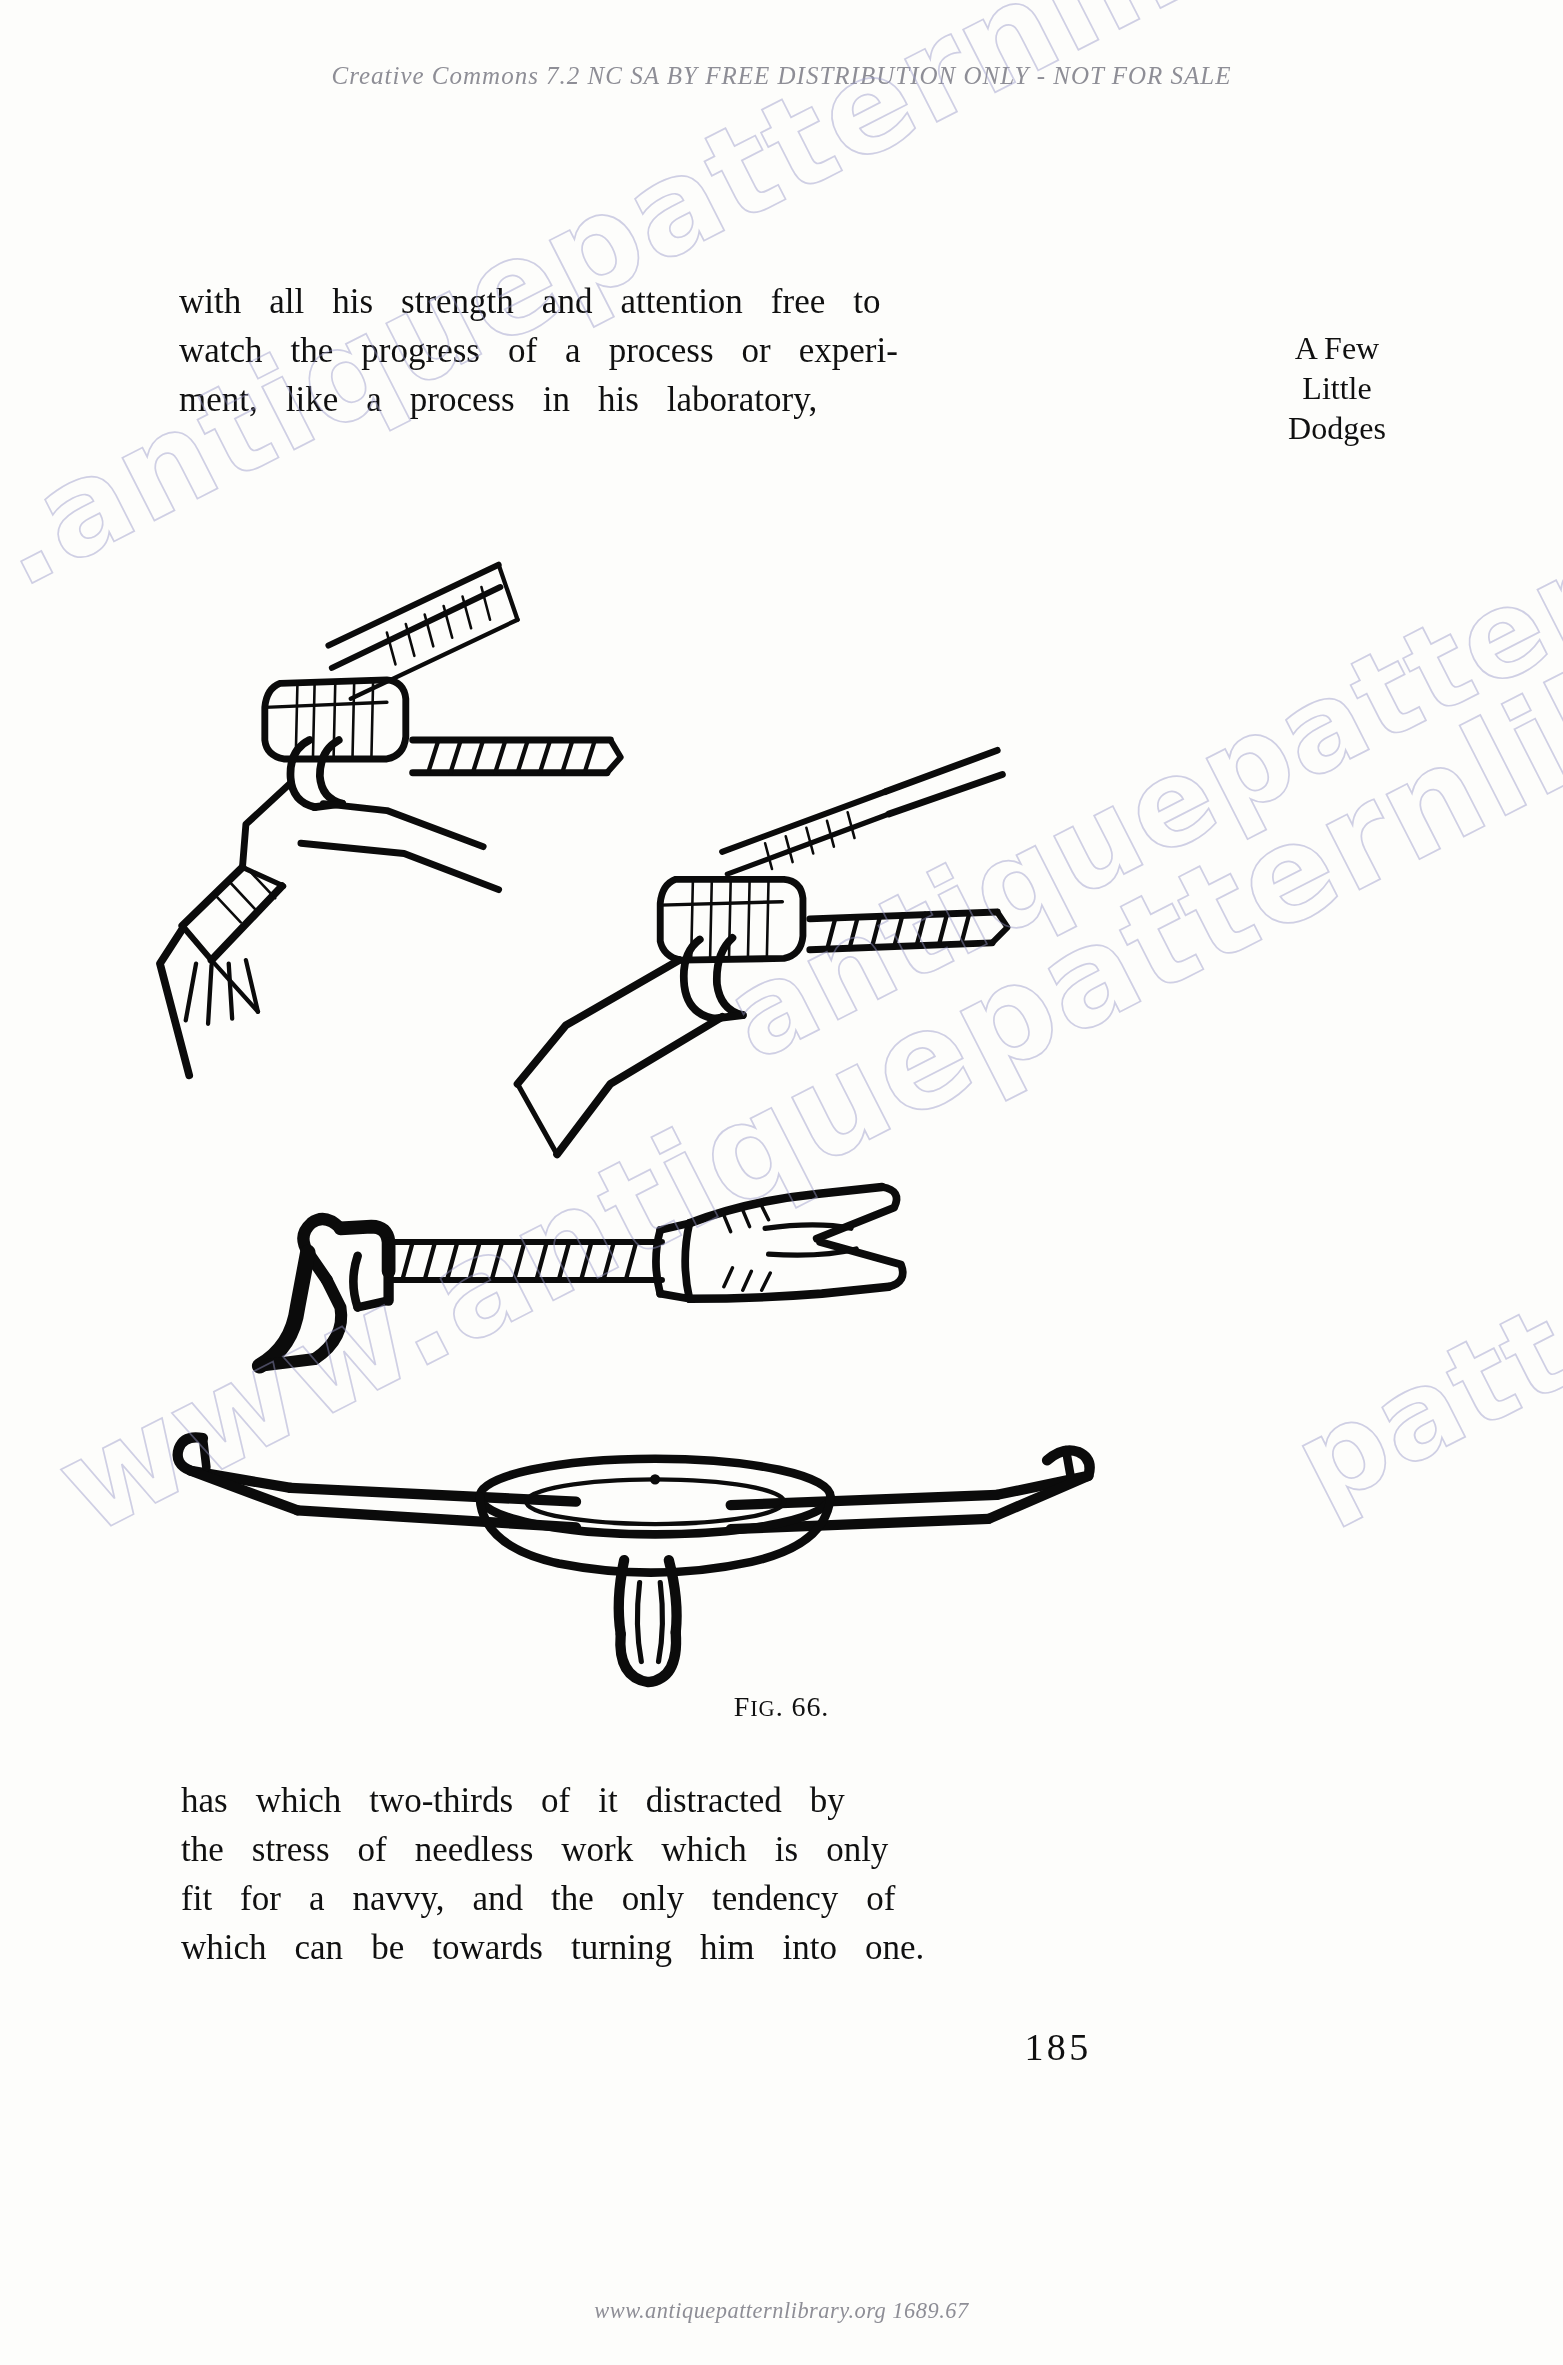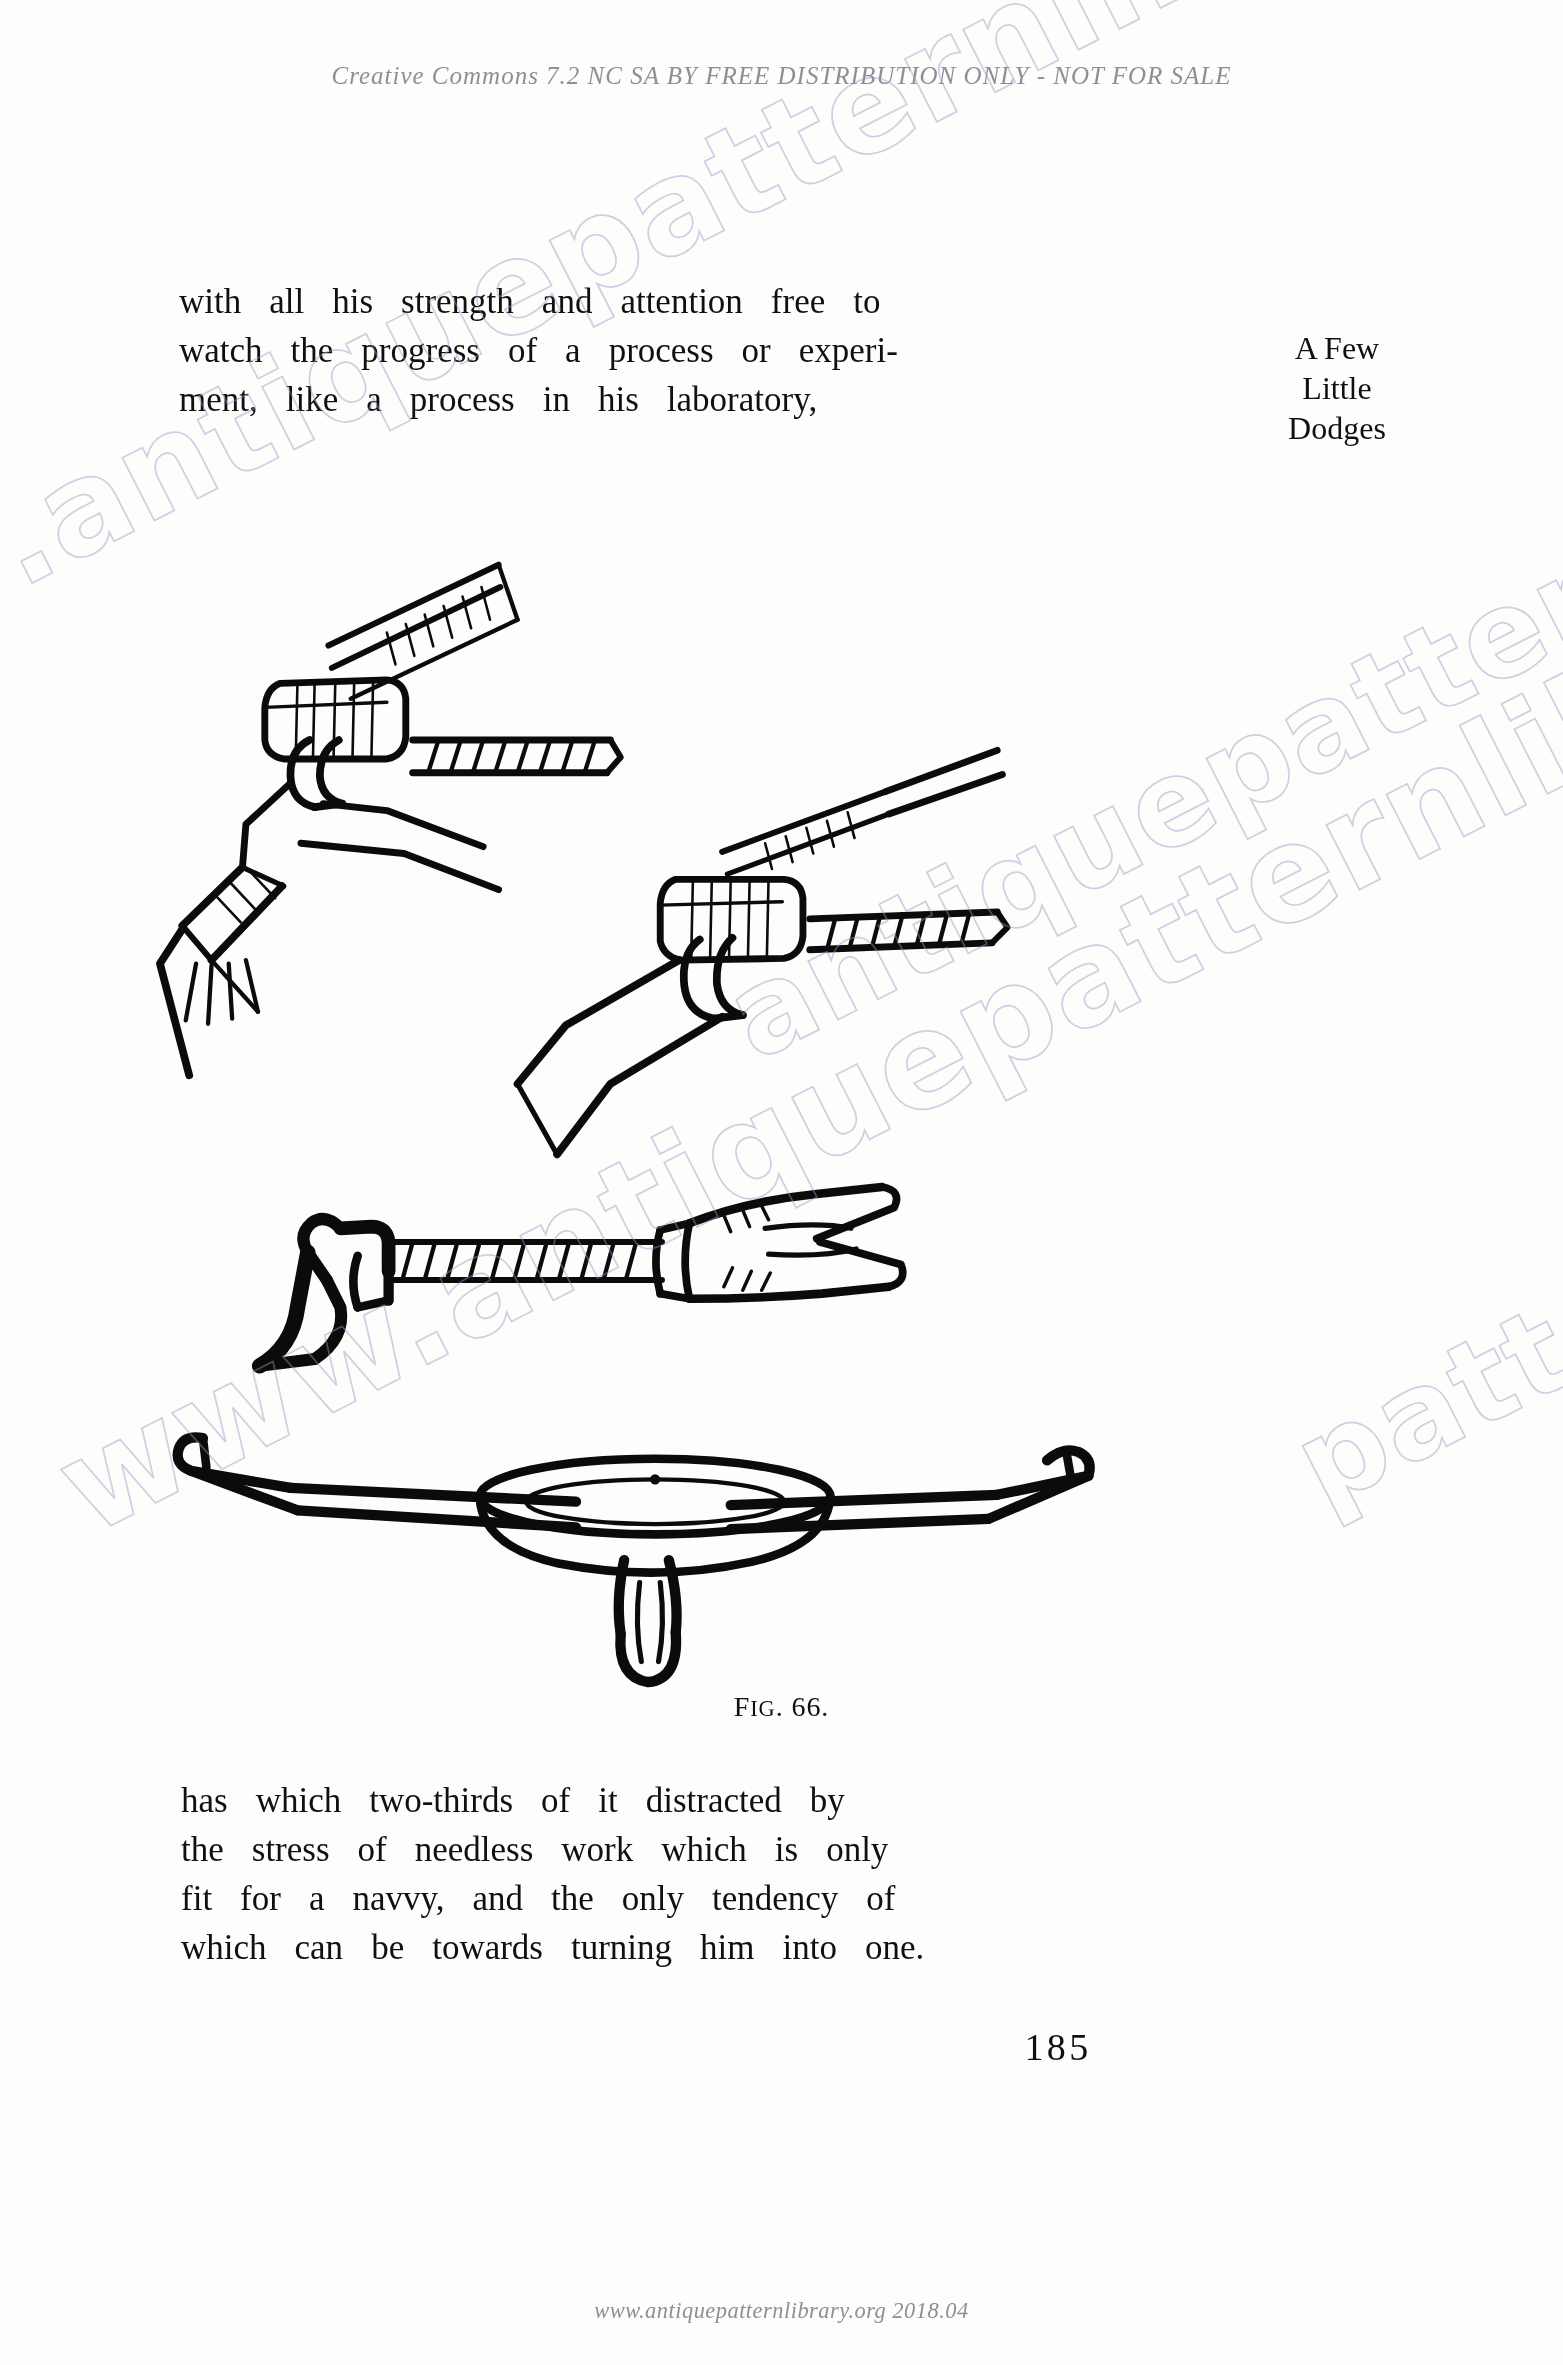--- a/index.html
+++ b/index.html
@@ -448,21 +448,21 @@
       <span>towards</span>
       <span>turning</span>
       <span>him</span>
       <span>into</span>
       <span>one.</span>
     </div>
   </div>
 
   <div class="page-number">185</div>
 
-  <div class="credit-bottom">www.antiquepatternlibrary.org 2018.04</div>
+  <div class="credit-bottom">www.antiquepatternlibrary.org 1689.67</div>
 
   <div class="watermark">
     <div class="wm wm1">.antiquepatternlibr</div>
     <div class="wm wm2">www.antiquepatternlibrary.org</div>
     <div class="wm wm3">antiquepattern</div>
     <div class="wm wm4">patte</div>
   </div>
 
 </div>
 

